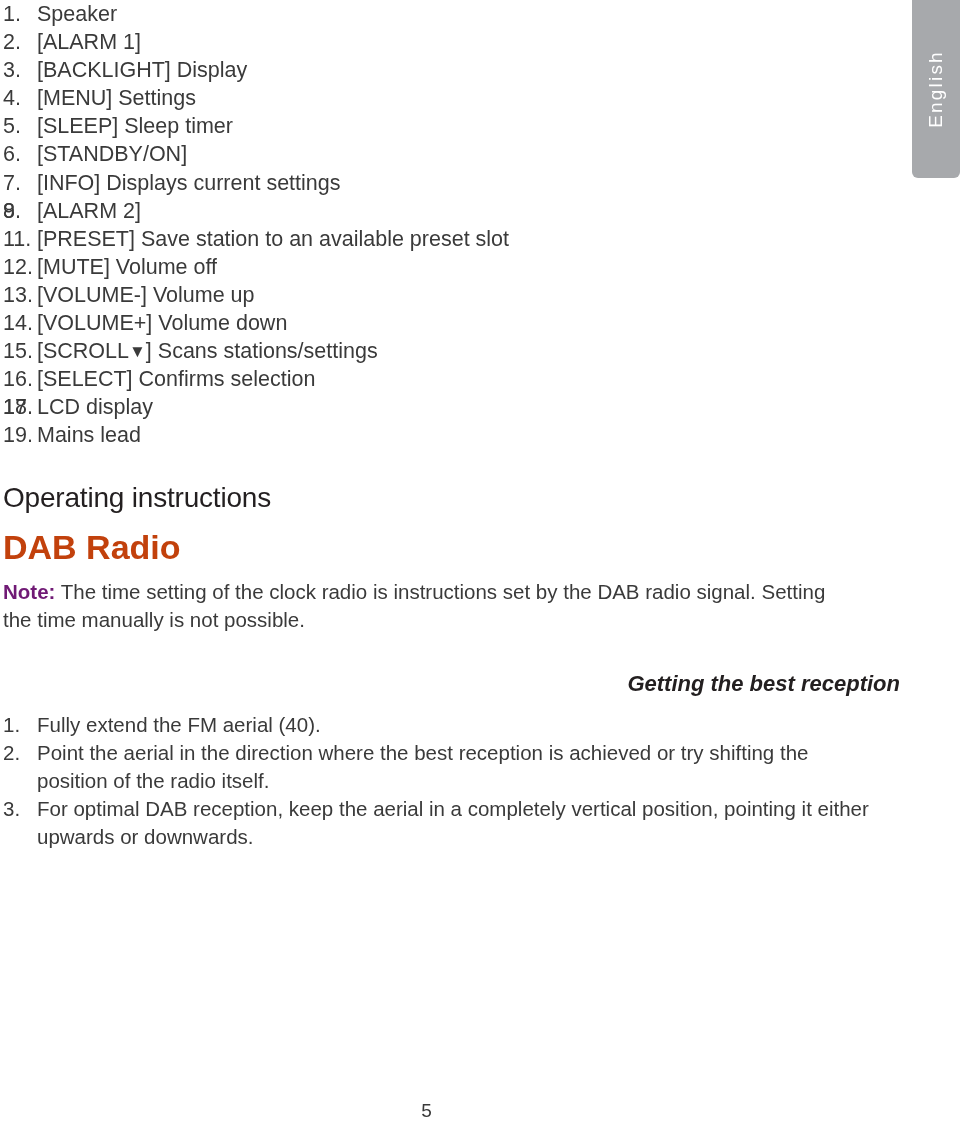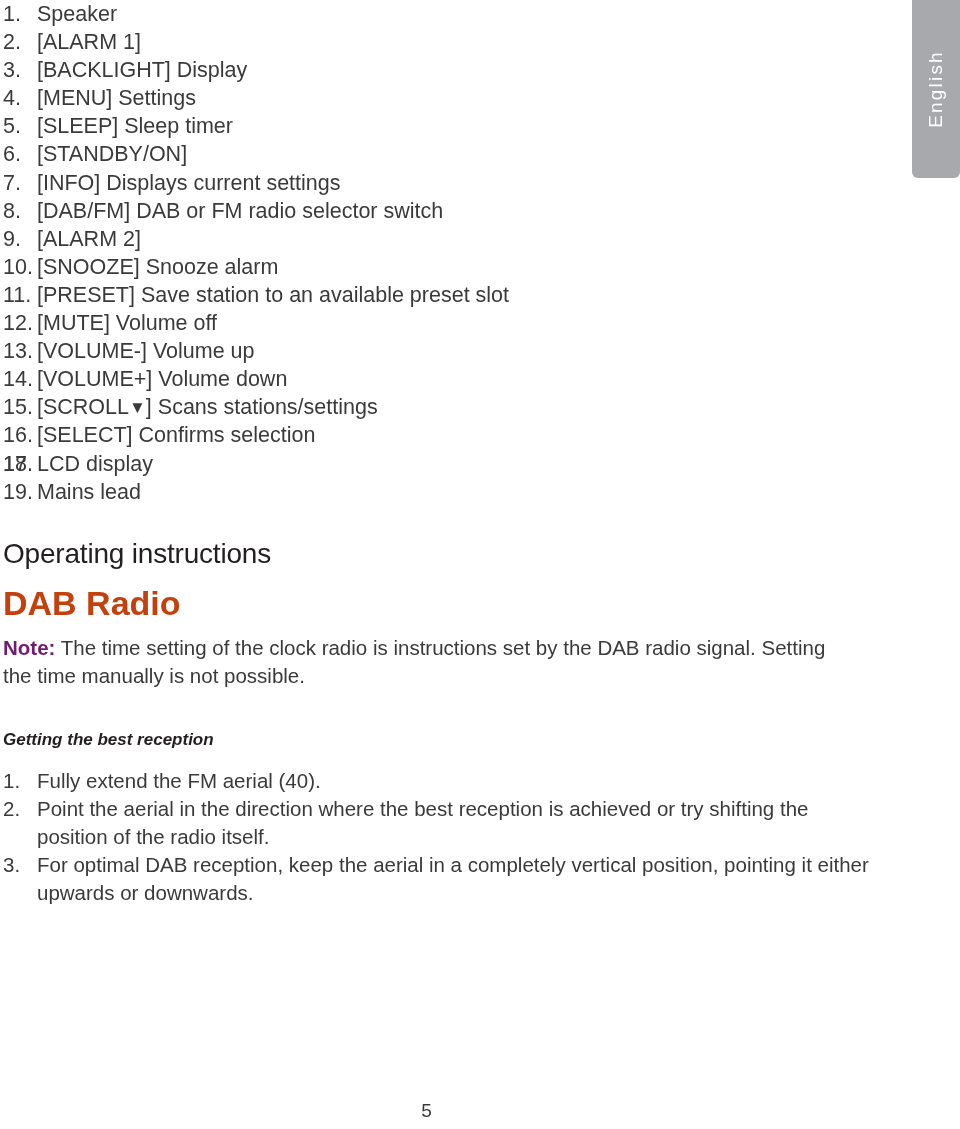--- a/index.html
+++ b/index.html
@@ -94,26 +94,27 @@
     letter-spacing: -0.2px;
   }
   h2.sub-title {
     font-size: 34px;
     line-height: 30px;
     font-weight: bold;
     color: #c2410c;
     margin: 14px 0 0 0;
   }
   h3.section-title {
-    font-size: 17px;
+    font-size: 22px;
     line-height: 27px;
     font-weight: bold;
     font-style: italic;
     color: #231f20;
     margin: 36px 0 0 0;
+    text-align: right;
   }
 
   
   p.note {
     font-size: 20.5px;
     line-height: 28px;
     color: #3a3a3a;
     margin: 16px 0 0 0;
     max-width: 840px;
   }
@@ -165,23 +166,22 @@
 <div class="page">
 
   <ol class="parts-list" id="parts-list">
       <li><span class="num">1.</span><span class="txt">Speaker</span></li>
       <li><span class="num">2.</span><span class="txt">[ALARM 1]</span></li>
       <li><span class="num">3.</span><span class="txt">[BACKLIGHT] Display</span></li>
       <li><span class="num">4.</span><span class="txt">[MENU] Settings</span></li>
       <li><span class="num">5.</span><span class="txt">[SLEEP] Sleep timer</span></li>
       <li><span class="num">6.</span><span class="txt">[STANDBY/ON]</span></li>
       <li><span class="num">7.</span><span class="txt">[INFO] Displays current settings</span></li>
-      <li><span class="num">8.</span><span class="txt">[DAB/FM] DAB or FM radio selector switch</span></li>
+      <li><span class="num">8.</span></li>
       <li><span class="num">9.</span><span class="txt">[ALARM 2]</span></li>
-      <li><span class="num">10.</span><span class="txt">[SNOOZE] Snooze alarm</span></li>
       <li><span class="num">11.</span><span class="txt">[PRESET] Save station to an available preset slot</span></li>
       <li><span class="num">12.</span><span class="txt">[MUTE] Volume off</span></li>
       <li><span class="num">13.</span><span class="txt">[VOLUME-] Volume up</span></li>
       <li><span class="num">14.</span><span class="txt">[VOLUME+] Volume down</span></li>
       <li><span class="num">15.</span><span class="txt">[SCROLL<span class="tri">▼</span>] Scans stations/settings</span></li>
       <li><span class="num">16.</span><span class="txt">[SELECT] Confirms selection</span></li>
       <li><span class="num">17.</span></li>
       <li><span class="num">18.</span><span class="txt">LCD display</span></li>
       <li><span class="num">19.</span><span class="txt">Mains lead</span></li>
     </ol>

